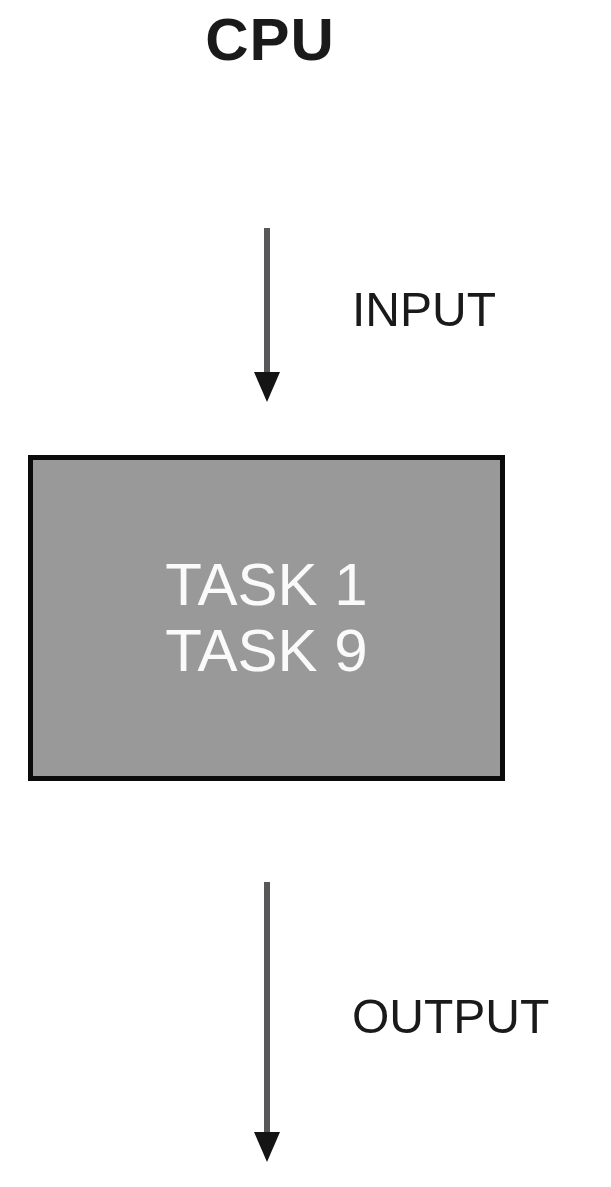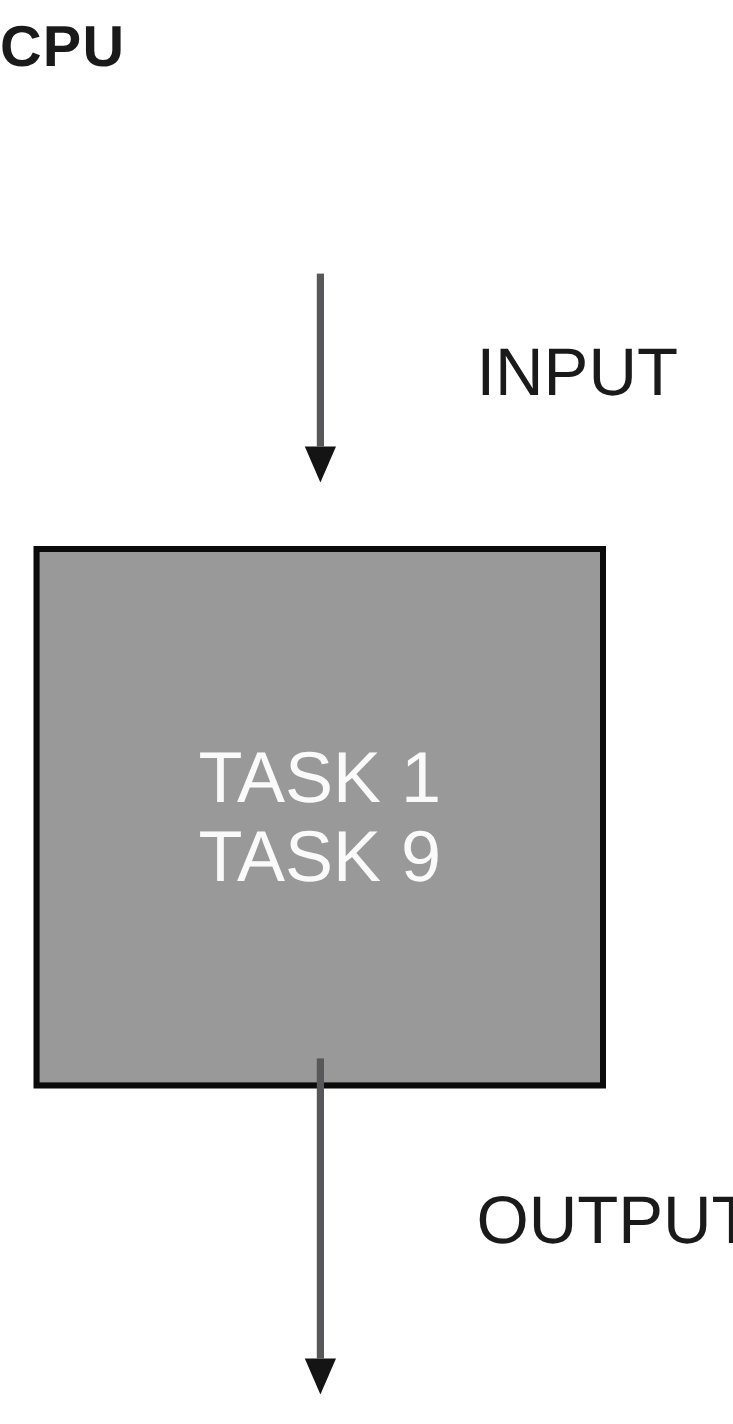--- a/index.html
+++ b/index.html
@@ -11,36 +11,36 @@
     overflow: hidden;
     font-family: "Liberation Sans", "DejaVu Sans", sans-serif;
   }
 
   
   .title {
     position: absolute;
     left: 0;
     top: 0;
     width: 540px;
+    text-align: center;
     color: var(--label-text, #1a1a1a);
-    font-size: 48px;
+    font-size: 60px;
     line-height: 80px;
     letter-spacing: 1px;
   }
   .title-line1 { font-weight: bold; }
   .title-line2 { font-weight: normal; }
 
   
   .flow-label {
     position: absolute;
-    font-size: 56px;
+    font-size: 48px;
     line-height: 67px;
     color: var(--label-text, #1f1f1f);
     white-space: nowrap;
-    margin-left: 45px;
   }
   .input-label  { left: 352px; top: 276px; }
   .output-label { left: 352px; top: 983px; }
 
   
   .arrow-shaft {
     position: absolute;
     left: 264px;
     width: 6px;
     background: var(--arrow-shaft, #58585a);
@@ -59,21 +59,21 @@
   }
   .input-arrow-head  { top: 372px; }
   .output-arrow-head { top: 1132px; }
 
   
   .task-box {
     position: absolute;
     left: 28px;
     top: 455px;
     width: 477px;
-    height: 452px;
+    height: 326px;
     box-sizing: border-box;
     background: var(--box-fill, #999999);
     border: 5px solid var(--box-border, #0b0b0b);
     display: flex;
     flex-direction: column;
     align-items: center;
     justify-content: center;
     text-align: center;
   }
   .task-line {

